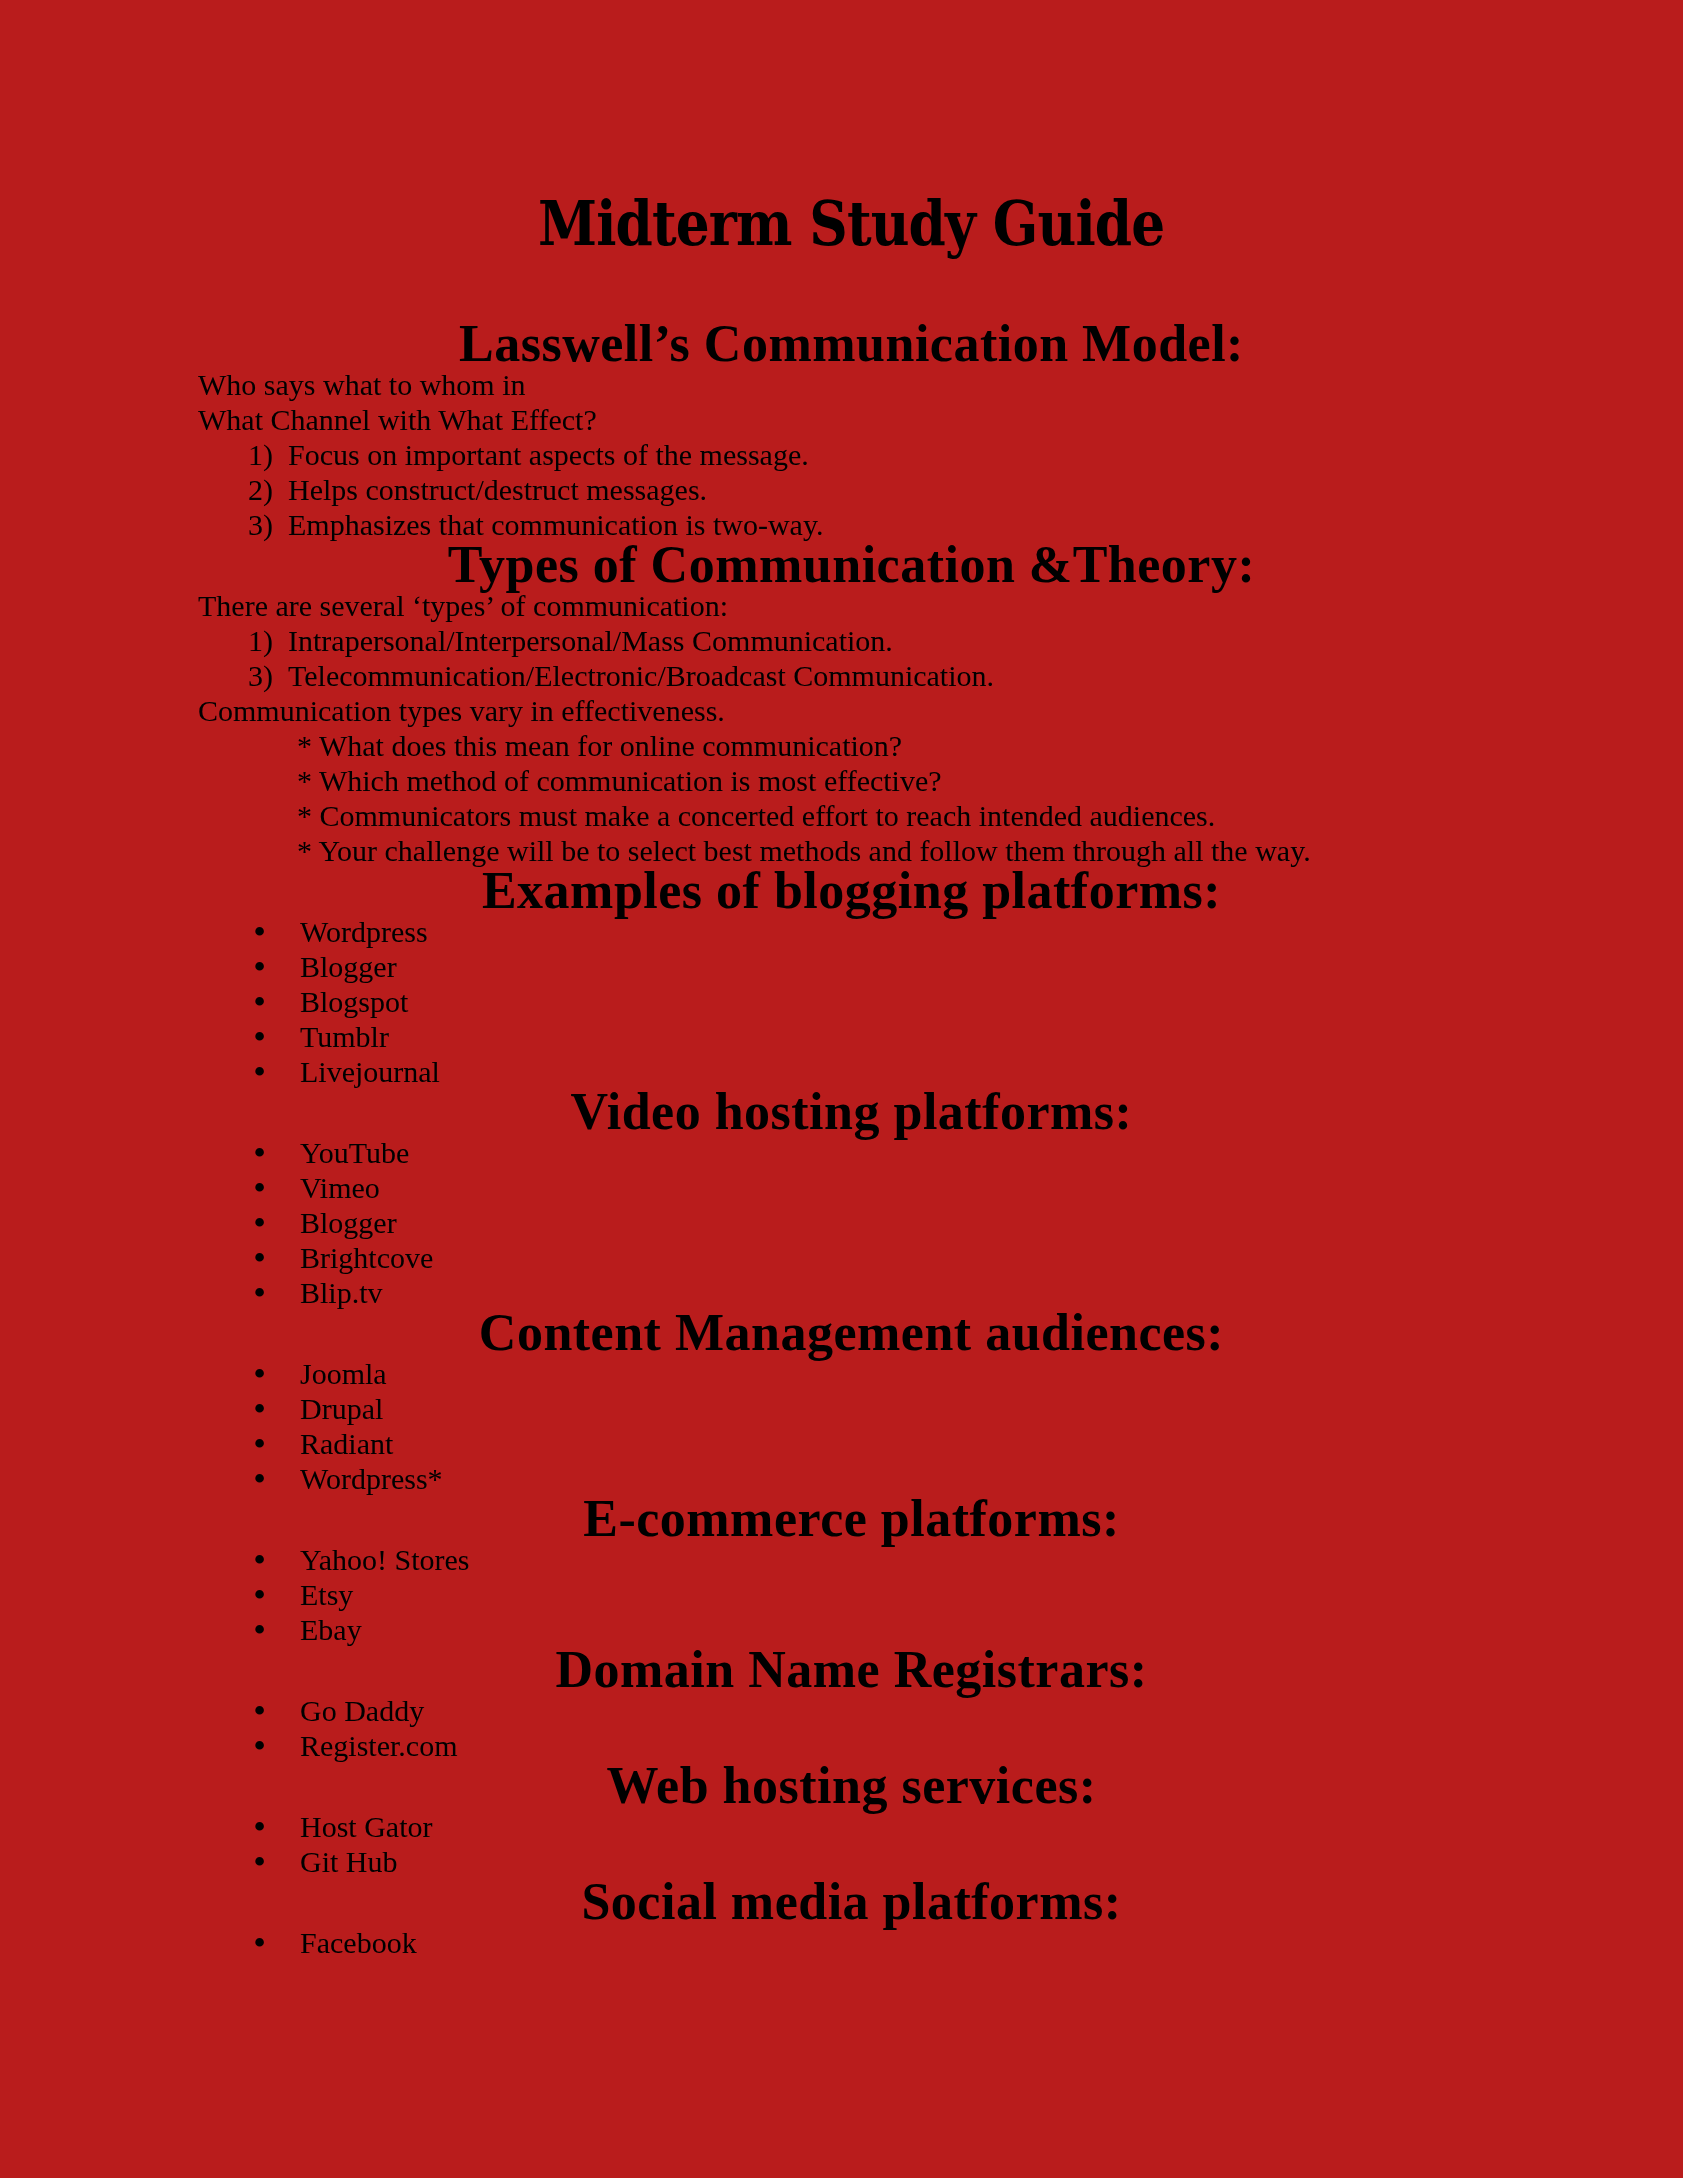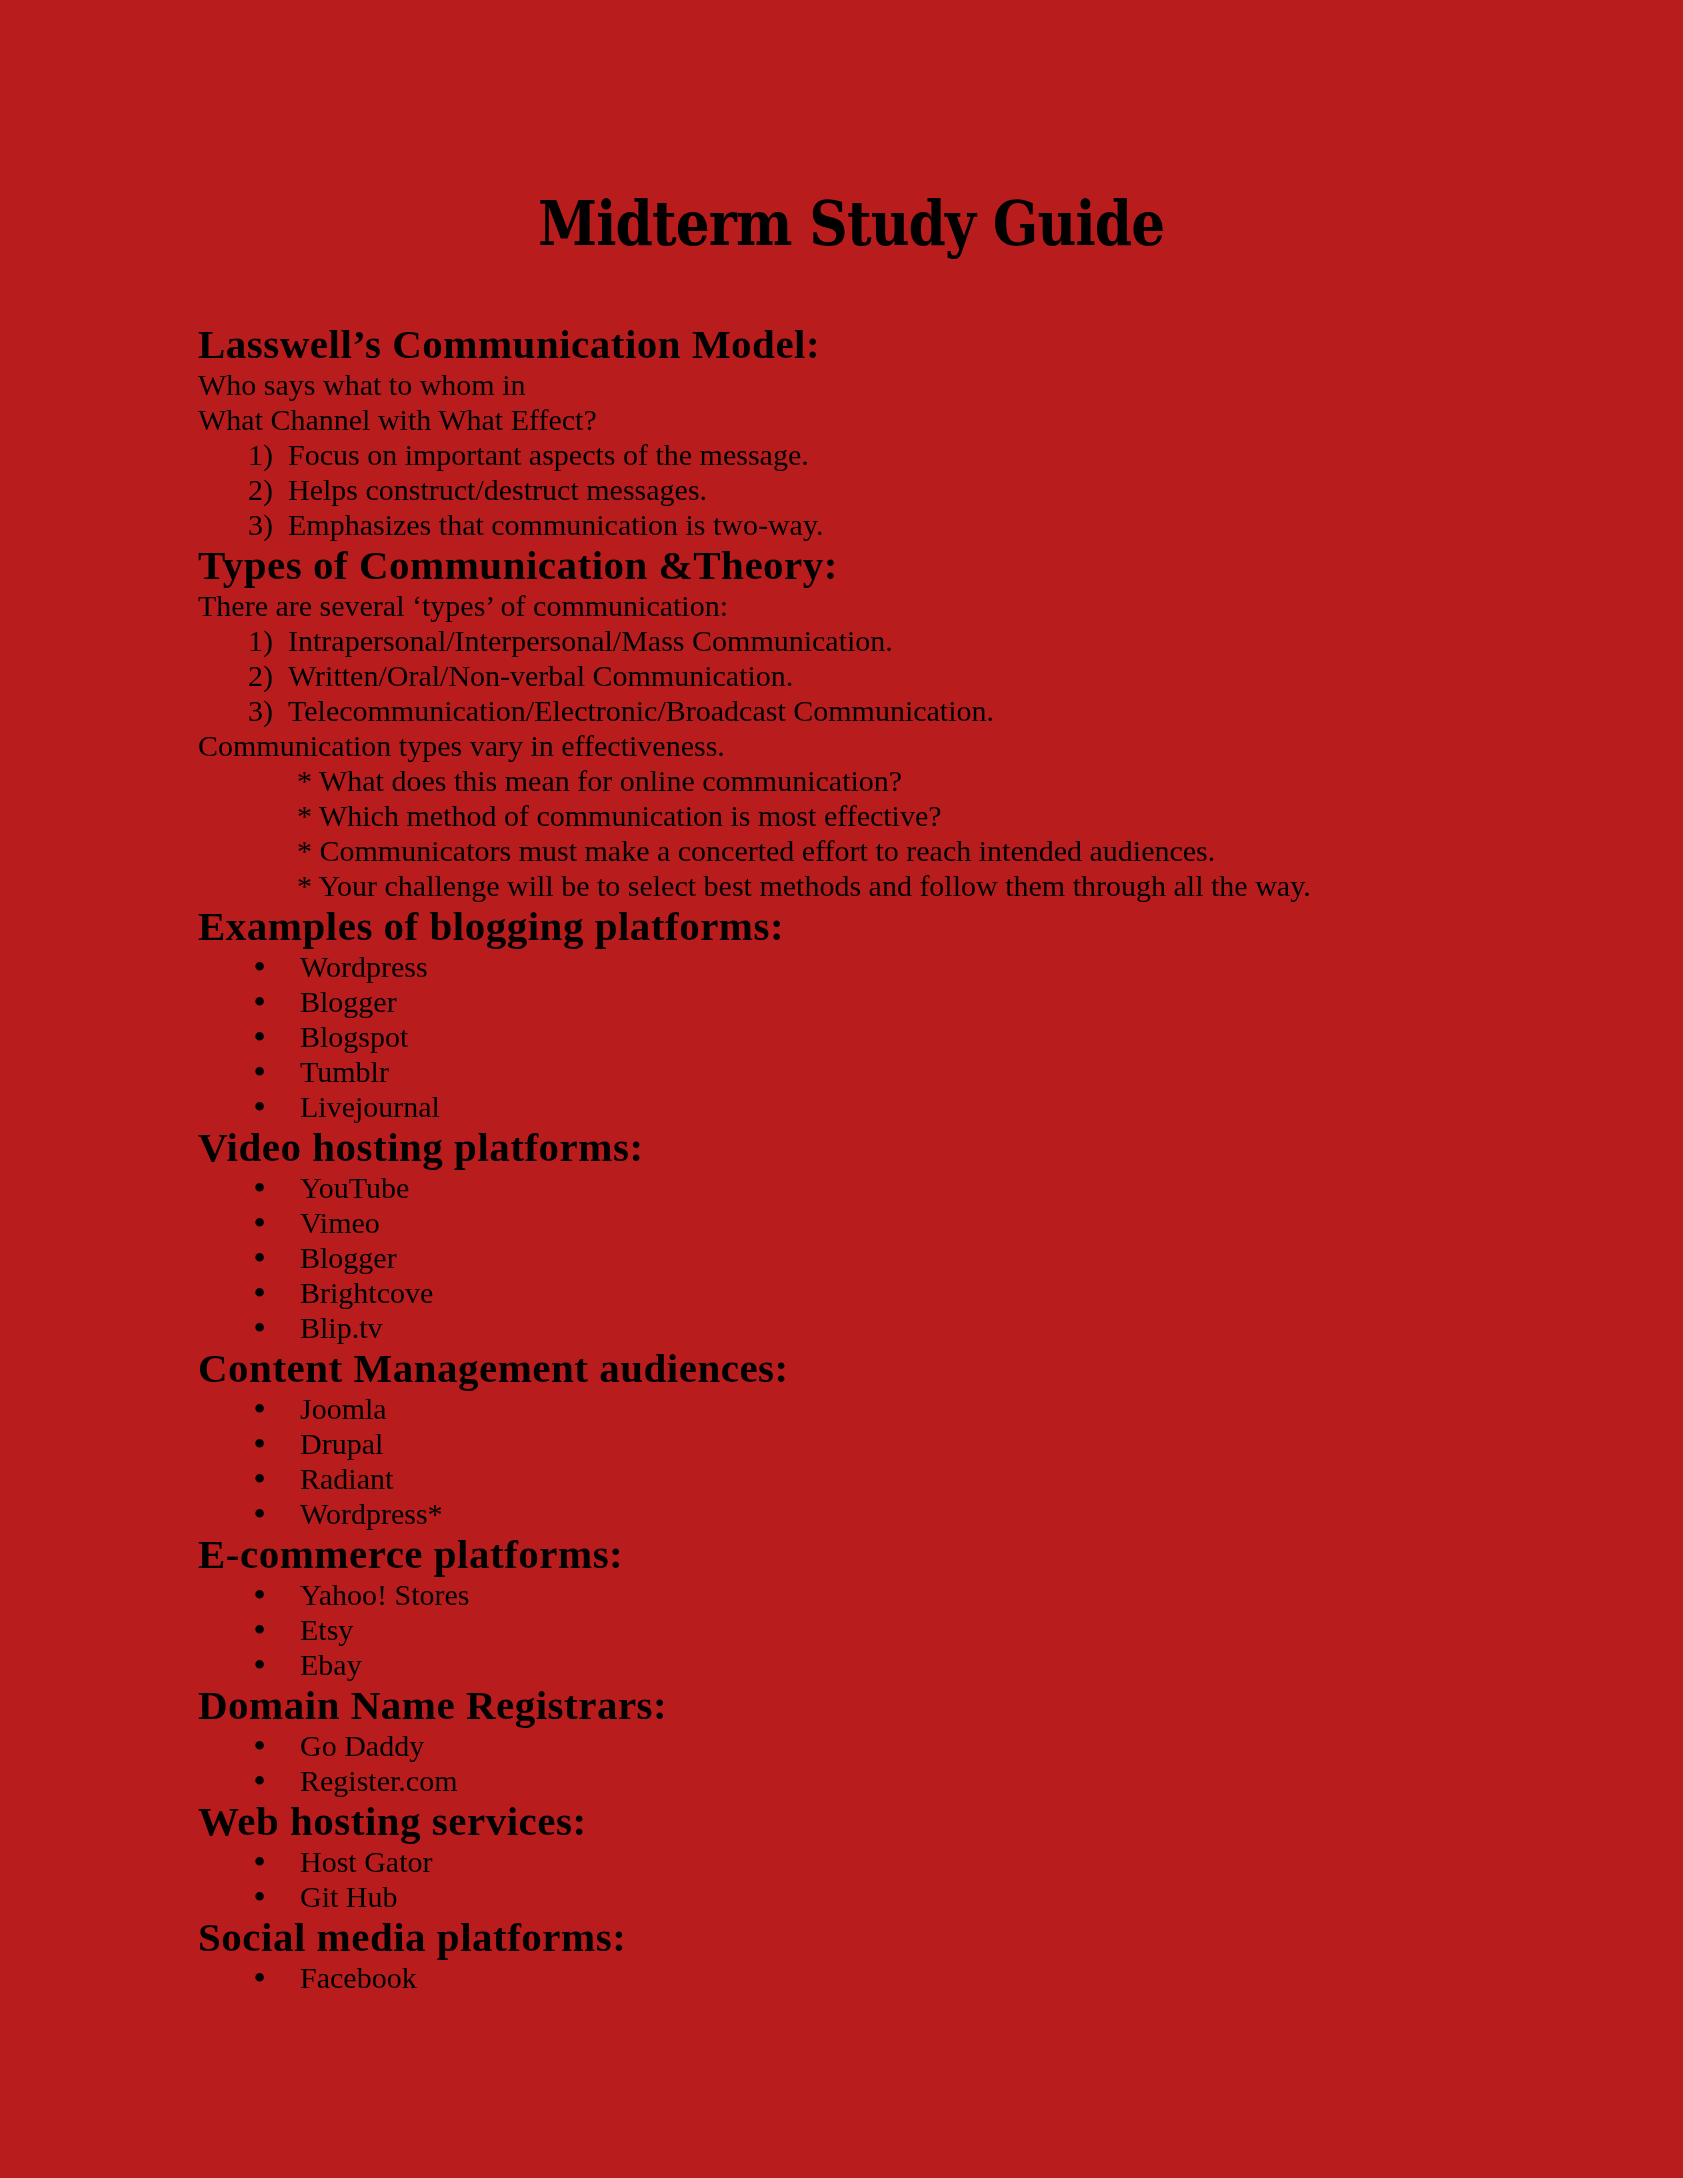--- a/index.html
+++ b/index.html
@@ -30,24 +30,25 @@
     font-weight: bold;
     font-size: 62px;
     line-height: 81px;
     transform: scaleX(0.86);
     transform-origin: center;
     letter-spacing: -1px;
   }
   .sec { margin: 0; }
   .h {
     margin: 0;
-    font-size: 41px;
+    font-size: 52px;
     font-weight: bold;
     line-height: 46px;
     letter-spacing: 0.5px;
+    text-align: center;
   }
   .body-line {
     margin: 0;
     font-size: 30px;
     line-height: 35px;
   }
   .num-item {
     font-size: 30px;
     line-height: 35px;
     padding-left: 50px;
@@ -89,21 +90,20 @@
     <p class="body-line">What Channel with What Effect?</p>
     <div class="num-item"><span class="num-mark">1)</span><span>Focus on important aspects of the message.</span></div>
     <div class="num-item"><span class="num-mark">2)</span><span>Helps construct/destruct messages.</span></div>
     <div class="num-item"><span class="num-mark">3)</span><span>Emphasizes that communication is two-way.</span></div>
   </div>
 
   <div class="sec">
     <h2 class="h">Types of Communication &amp;Theory:</h2>
     <p class="body-line">There are several ‘types’ of communication:</p>
     <div class="num-item"><span class="num-mark">1)</span><span>Intrapersonal/Interpersonal/Mass Communication.</span></div>
-    <div class="num-item"><span class="num-mark">2)</span><span>Written/Oral/Non-verbal Communication.</span></div>
     <div class="num-item"><span class="num-mark">3)</span><span>Telecommunication/Electronic/Broadcast Communication.</span></div>
     <p class="body-line">Communication types vary in effectiveness.</p>
     <p class="star-line">* What does this mean for online communication?</p>
     <p class="star-line">* Which method of communication is most effective?</p>
     <p class="star-line">* Communicators must make a concerted effort to reach intended audiences.</p>
     <p class="star-line">* Your challenge will be to select best methods and follow them through all the way.</p>
   </div>
 
   <div class="sec">
     <h2 class="h">Examples of blogging platforms:</h2>

